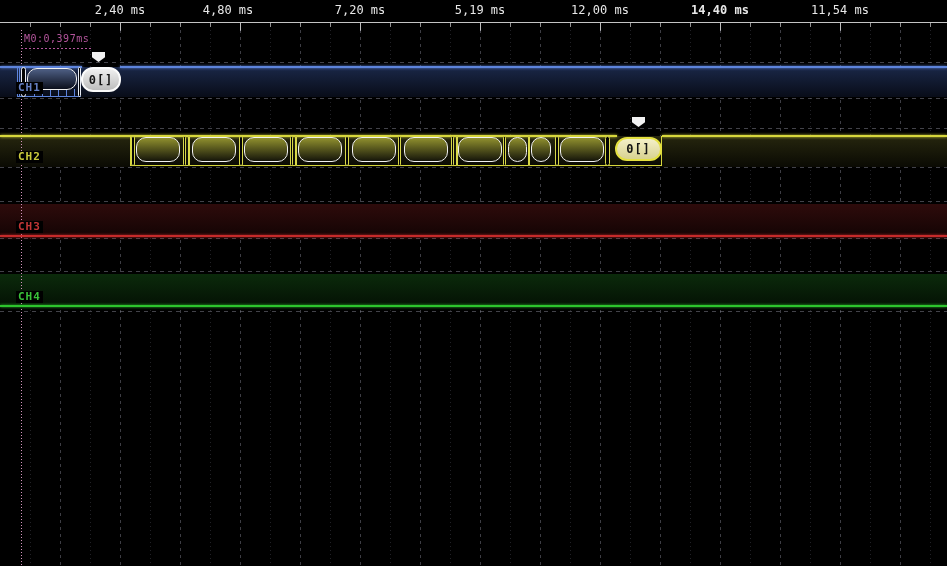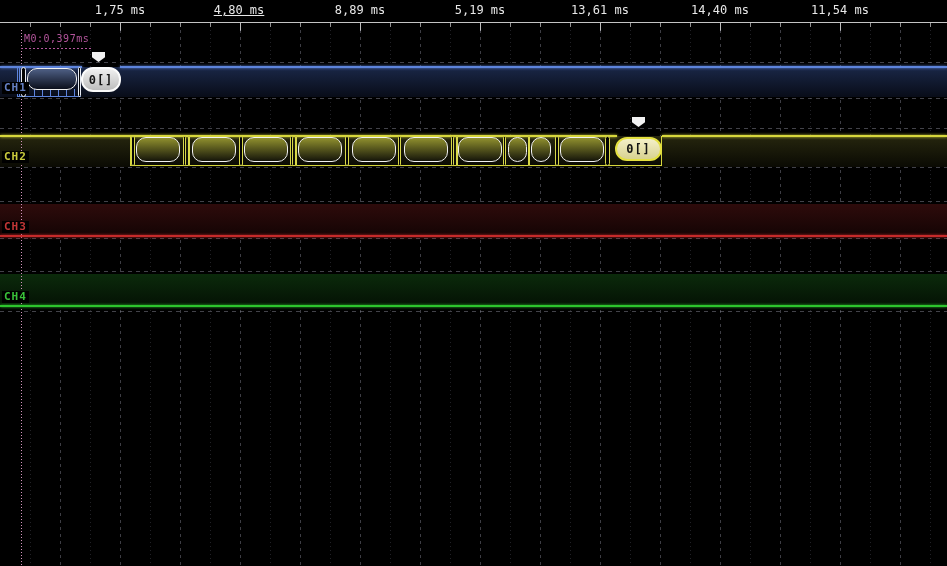--- a/index.html
+++ b/index.html
@@ -17,21 +17,21 @@
   .vgrid.dim{background:repeating-linear-gradient(to bottom,rgba(112,112,128,.30) 0 1px,transparent 1px 4px);}
   .hgrid{position:absolute;left:0;width:947px;height:1px;
          background:repeating-linear-gradient(to right,rgba(132,132,146,.50) 0 4px,transparent 4px 8px);}
   
   .band{position:absolute;left:0;width:947px;}
   .band-ch1{top:67px;height:30px;background:linear-gradient(#1a2747,#080c18);}
   .band-ch2{top:136px;height:31px;background:linear-gradient(#26260e,#0a0a03);}
   .band-ch3{top:204px;height:32px;background:linear-gradient(#2e0b0b,#140404);}
   .band-ch4{top:274px;height:32px;background:linear-gradient(#0b2a0b,#041204);}
   
-  .chlabel{position:absolute;left:2px;font-size:11px;font-weight:bold;background:#000;
+  .chlabel{position:absolute;left:16px;font-size:11px;font-weight:bold;background:#000;
            padding:0 2px;line-height:12px;letter-spacing:1px;}
   .label-ch1{top:82px;color:#6580c4;}
   .label-ch2{top:151px;color:#c9c93c;}
   .label-ch3{top:221px;color:#c23636;}
   .label-ch4{top:291px;color:#39c139;}
   
   .sigline{position:absolute;height:2px;}
   .railseg{position:absolute;height:1px;}
   .transition{position:absolute;width:1px;}
   .subtick{position:absolute;width:1px;}
@@ -60,26 +60,26 @@
             background:repeating-linear-gradient(to right,#b4559c 0 2px,transparent 2px 4px);}
   .m0-label{position:absolute;top:33px;font-size:10px;color:#b4559c;letter-spacing:.5px;background:rgba(0,0,0,.55);}
 </style>
 </head>
 <body>
 
 <div class="screen">
 
   <div id="ruler">
     <div class="ruler-line"></div>
-  <div class="ruler-label" style="left: 120px;">1,75 ms</div>
-      <div class="ruler-label" style="left: 239px; text-decoration: underline;">4,80 ms</div>
-      <div class="ruler-label" style="left: 360px;">8,89 ms</div>
+  <div class="ruler-label" style="left: 120px;">2,40 ms</div>
+      <div class="ruler-label" style="left: 228px;">4,80 ms</div>
+      <div class="ruler-label" style="left: 360px;">7,20 ms</div>
       <div class="ruler-label" style="left: 480px;">5,19 ms</div>
-      <div class="ruler-label" style="left: 600px;">13,61 ms</div>
-      <div class="ruler-label" style="left: 720px;">14,40 ms</div>
+      <div class="ruler-label" style="left: 600px;">12,00 ms</div>
+      <div class="ruler-label" style="left: 720px; font-weight: bold;">14,40 ms</div>
       <div class="ruler-label" style="left: 840px;">11,54 ms</div>
       <div class="tick minor" style="left: 30px;"></div>
       <div class="tick minor" style="left: 60px;"></div>
       <div class="tick minor" style="left: 90px;"></div>
       <div class="tick major" style="left: 120px;"></div>
       <div class="tick minor" style="left: 150px;"></div>
       <div class="tick minor" style="left: 180px;"></div>
       <div class="tick minor" style="left: 210px;"></div>
       <div class="tick major" style="left: 240px;"></div>
       <div class="tick minor" style="left: 270px;"></div>

